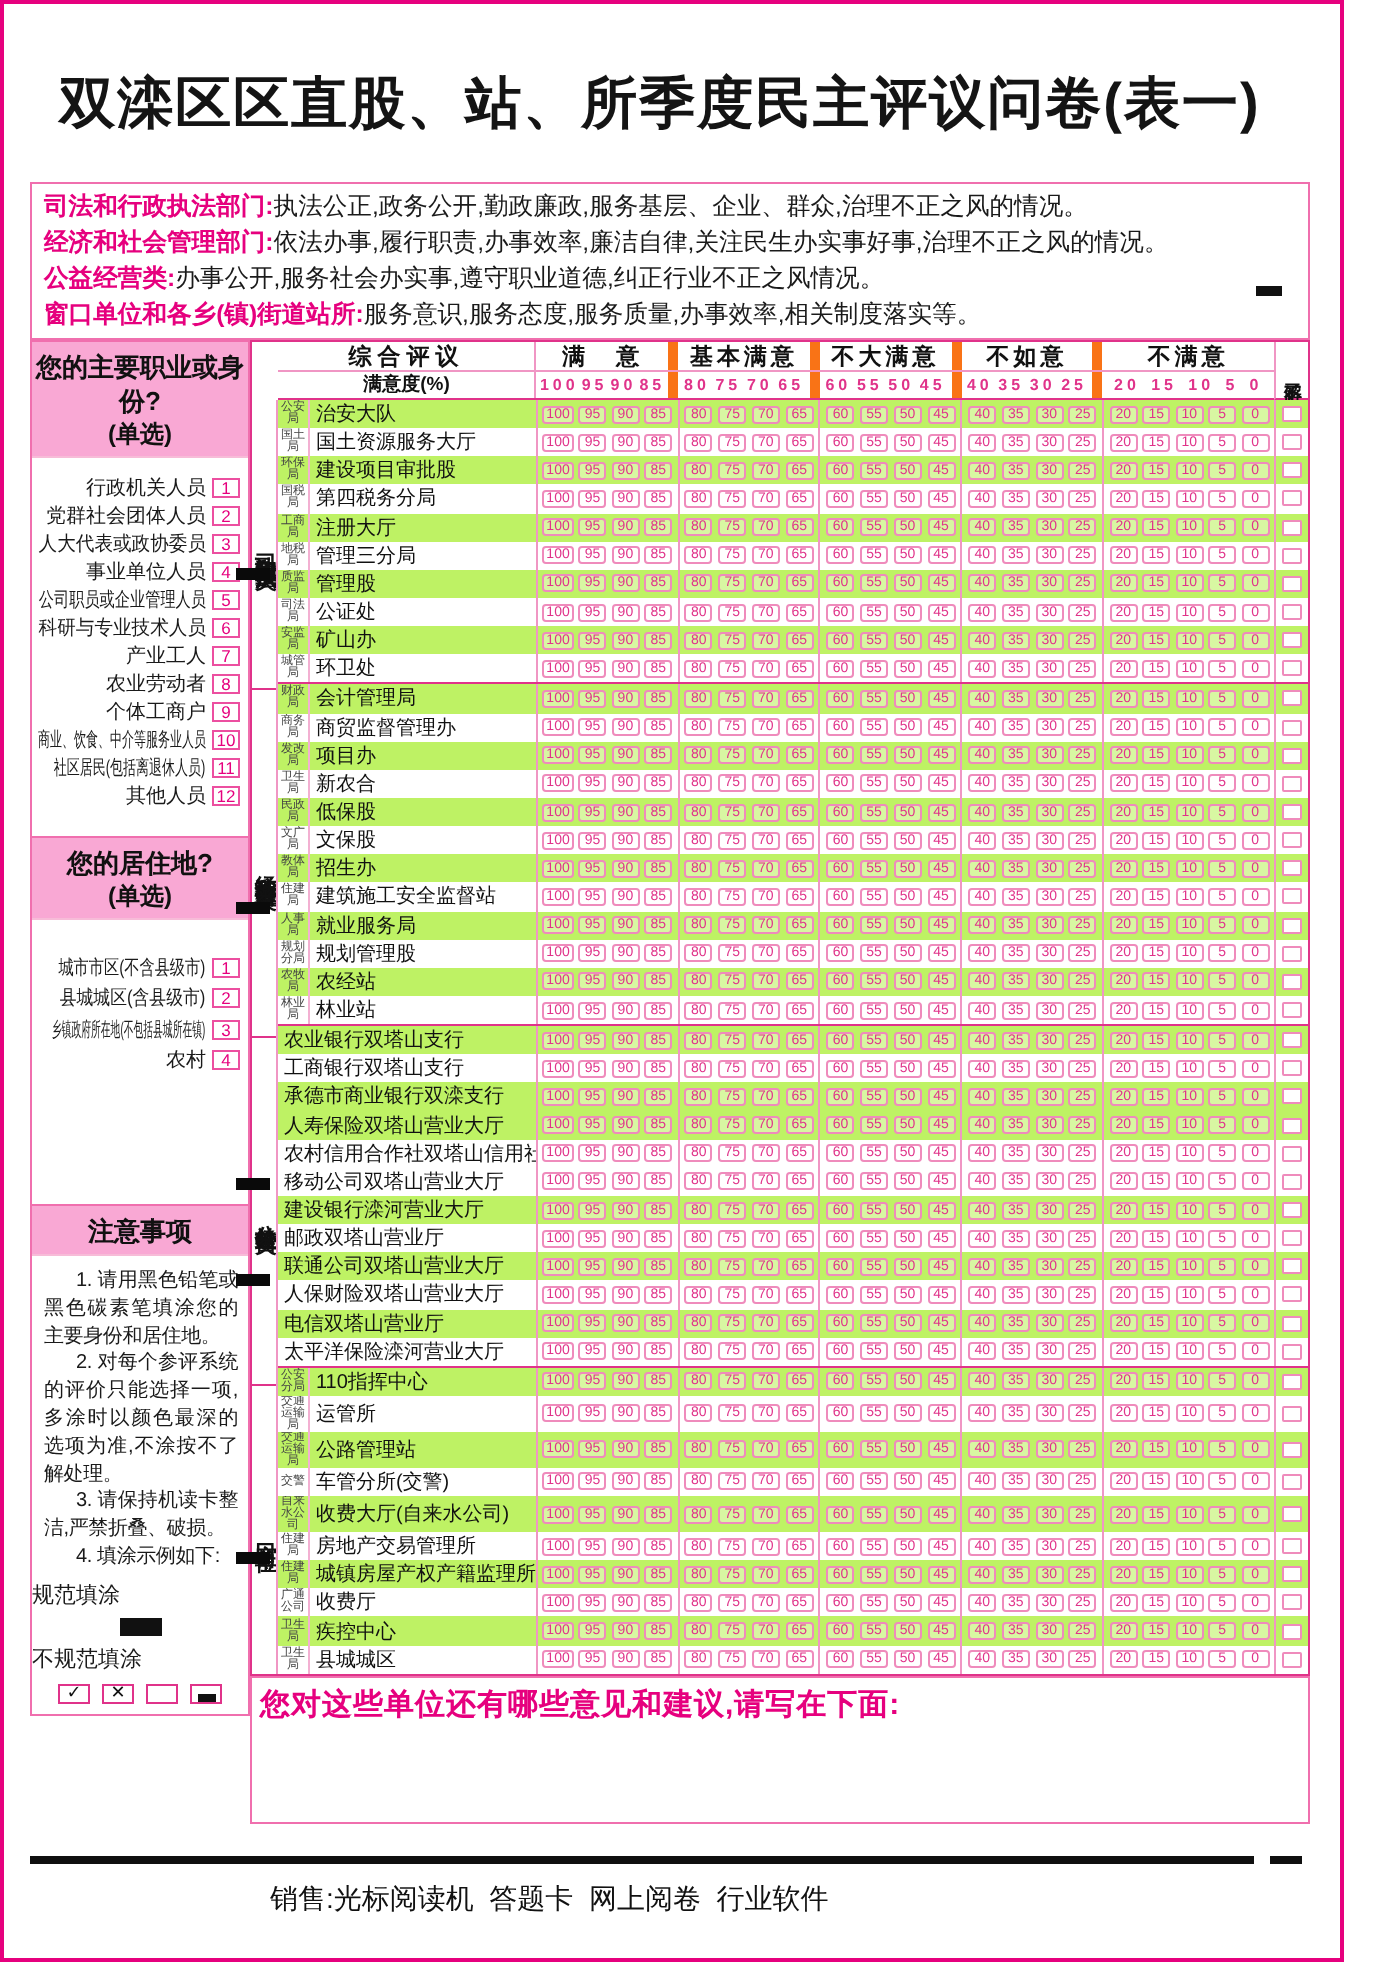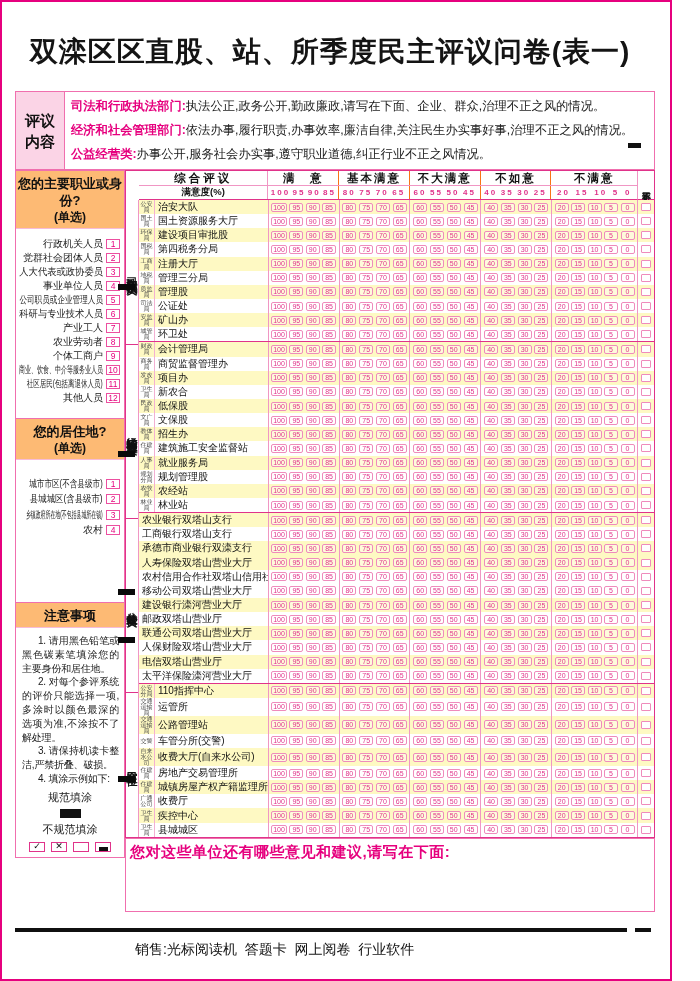--- a/index.html
+++ b/index.html
@@ -16,37 +16,37 @@
   .review-label span{display:inline-block;width:32px;text-align:center;}
   .review-lines{flex:1;padding:2px 6px;display:flex;flex-direction:column;justify-content:space-around;}
   .review-line{font-size:12.3px;white-space:nowrap;color:#1a1a1a;}
   .review-line .dept{color:#e6007e;font-weight:bold;}
   .rdash{position:absolute;left:628px;top:143px;width:13px;height:5px;background:#111;}
   
   .sidebar{position:absolute;left:15px;top:170px;width:110px;height:688px;border:1px solid #f06fae;
            box-sizing:border-box;background:#fff;}
   .sec{box-sizing:border-box;border-bottom:1px solid #f06fae;overflow:hidden;}
   .sec:last-child{border-bottom:none;}
-  .sec-head{background:#fdba74;text-align:center;font-weight:bold;padding:4px 0 3px 0;
+  .sec-head{background:#f9a8d4;text-align:center;font-weight:bold;padding:4px 0 3px 0;
             border-bottom:1px solid #f7bcd8;}
   .sec-head .t1{font-size:13px;line-height:17px;}
   .sec-head .t2{font-size:12px;line-height:16px;}
   .opts{padding:8px 4px 0 0;}
   .opt{display:flex;justify-content:flex-end;align-items:center;height:14px;font-size:10px;
        color:#1a1a1a;white-space:nowrap;}
   .opt-label{display:inline-block;transform-origin:right center;}
   .numbox{min-width:14px;height:10px;border:1px solid #ec4fa0;color:#e6007e;font-size:8.5px;
           display:inline-flex;align-items:center;justify-content:center;margin-left:3px;
           background:#fff;box-sizing:border-box;}
   .res-opts{padding-top:16px;}
   .res-opts .opt{height:15.5px;}
   .notes-body{padding:6px 5px 0 6px;}
   .note{font-size:10px;line-height:13.8px;letter-spacing:-0.2px;text-indent:1.6em;
         text-align:justify;color:#1a1a1a;}
-  .fill-label{text-align:center;font-size:11px;margin-top:4px;color:#1a1a1a;}
+  .fill-label{font-size:11px;margin-top:4px;color:#1a1a1a;}
   .good-box{width:21px;height:9px;background:#111;margin:4px auto 2px auto;}
   .bad-glyphs{display:flex;justify-content:center;gap:6px;margin-top:5px;}
   .glyph{width:16px;height:10px;border:1px solid #e0338a;display:inline-flex;align-items:center;
          justify-content:center;font-size:9px;line-height:9px;color:#111;box-sizing:border-box;}
   .glyph .halfbar{width:9px;height:4px;background:#111;margin-top:5px;}
   
   .table{position:absolute;left:125px;top:170px;width:530px;height:668px;border:1px solid #e0338a;
          box-sizing:border-box;background:#fff;}
   .cat-stripe{position:absolute;left:0;top:29px;bottom:0;width:13px;border-right:1px solid #f096c4;
               display:flex;flex-direction:column;box-sizing:border-box;}
@@ -56,32 +56,32 @@
   .cat-seg span{writing-mode:vertical-rl;text-orientation:upright;font-size:11px;font-weight:bold;
                 letter-spacing:1px;line-height:12px;color:#111;}
   .thead{position:absolute;left:13px;right:17px;top:0;height:29px;}
   .thr{display:flex;box-sizing:border-box;}
   .thr1{height:15px;border-bottom:1px solid #f096c4;}
   .thr2{height:14px;border-bottom:1px solid #e0338a;}
   .th-name{width:130px;border-right:1px solid #f096c4;display:flex;align-items:center;
            justify-content:center;font-weight:bold;box-sizing:border-box;}
   .thr1 .th-name{font-size:11.5px;letter-spacing:3px;}
   .thr2 .th-name{font-size:9.5px;letter-spacing:0;}
-  .th-g{border-right:1px solid #f97316;display:flex;align-items:center;justify-content:center;
+  .th-g{border-right:5px solid #f97316;display:flex;align-items:center;justify-content:center;
         font-weight:bold;font-size:11.5px;letter-spacing:2px;box-sizing:border-box;}
   .th-g:last-child{border-right:none;}
   .th-nums{display:flex;align-items:center;justify-content:space-evenly;font-weight:normal;}
   .th-nums b{font-size:8px;color:#e0338a;font-weight:bold;}
   .unk-head{position:absolute;right:0;top:0;width:17px;height:29px;border-left:1px solid #f096c4;
             border-bottom:1px solid #e0338a;display:flex;align-items:center;justify-content:center;
             box-sizing:border-box;}
   .unk-head span{writing-mode:vertical-rl;text-orientation:upright;font-size:9px;font-weight:bold;line-height:9px;}
   .tbody{position:absolute;left:13px;right:0;top:29px;bottom:0;display:flex;flex-direction:column;}
   .trow{flex:1;display:flex;align-items:stretch;box-sizing:border-box;}
-  .trow.shade{background:#fef9c3;}
+  .trow.shade{background:#bef264;}
   .trow.gstart{border-top:1px solid #e0338a;}
   .c-prefix{width:16px;border-right:1px solid #f3b0d2;font-size:6px;line-height:6px;color:#444;
             display:flex;align-items:center;justify-content:center;text-align:center;
             box-sizing:border-box;overflow:hidden;}
   .c-name{width:114px;border-right:1px solid #f096c4;font-size:10px;display:flex;align-items:center;
           padding-left:3px;white-space:nowrap;overflow:hidden;box-sizing:border-box;color:#111;}
   .c-name.wide{width:130px;}
   .c-g{width:71px;border-right:1px solid #f096c4;display:flex;align-items:center;
        justify-content:space-evenly;box-sizing:border-box;}
   .c-g.g5{width:86px;}
@@ -109,27 +109,25 @@
 </style>
 </head>
 <body>
 
 <div class="page">
   <div class="frame"></div>
 
   <div class="title">双滦区区直股、站、所季度民主评议问卷(表一)</div>
 
   <div class="review-box">
-    <div class="review-label">
-      <span>评议内容</span>
-    </div>
     <div class="review-lines" id="review-lines">
-        <div class="review-line"><span class="dept">司法和行政执法部门:</span><span>执法公正,政务公开,勤政廉政,请写在下面、企业、群众,治理不正之风的情况。</span></div>
+        <div class="review-line"><span class="dept">司法和行政执法部门:</span><span>执法公正,政务公开,勤政廉政,服务基层、企业、群众,治理不正之风的情况。</span></div>
         <div class="review-line"><span class="dept">经济和社会管理部门:</span><span>依法办事,履行职责,办事效率,廉洁自律,关注民生办实事好事,治理不正之风的情况。</span></div>
         <div class="review-line"><span class="dept">公益经营类:</span><span>办事公开,服务社会办实事,遵守职业道德,纠正行业不正之风情况。</span></div>
+        <div class="review-line"><span class="dept">窗口单位和各乡(镇)街道站所:</span><span>服务意识,服务态度,服务质量,办事效率,相关制度落实等。</span></div>
       </div>
   </div>
   <div class="rdash"></div>
 
   <div class="sidebar">
     <div class="sec" style="height:248px;">
       <div class="sec-head">
         <div class="t1">您的主要职业或身份?</div>
         <div class="t2">(单选)</div>
       </div>

